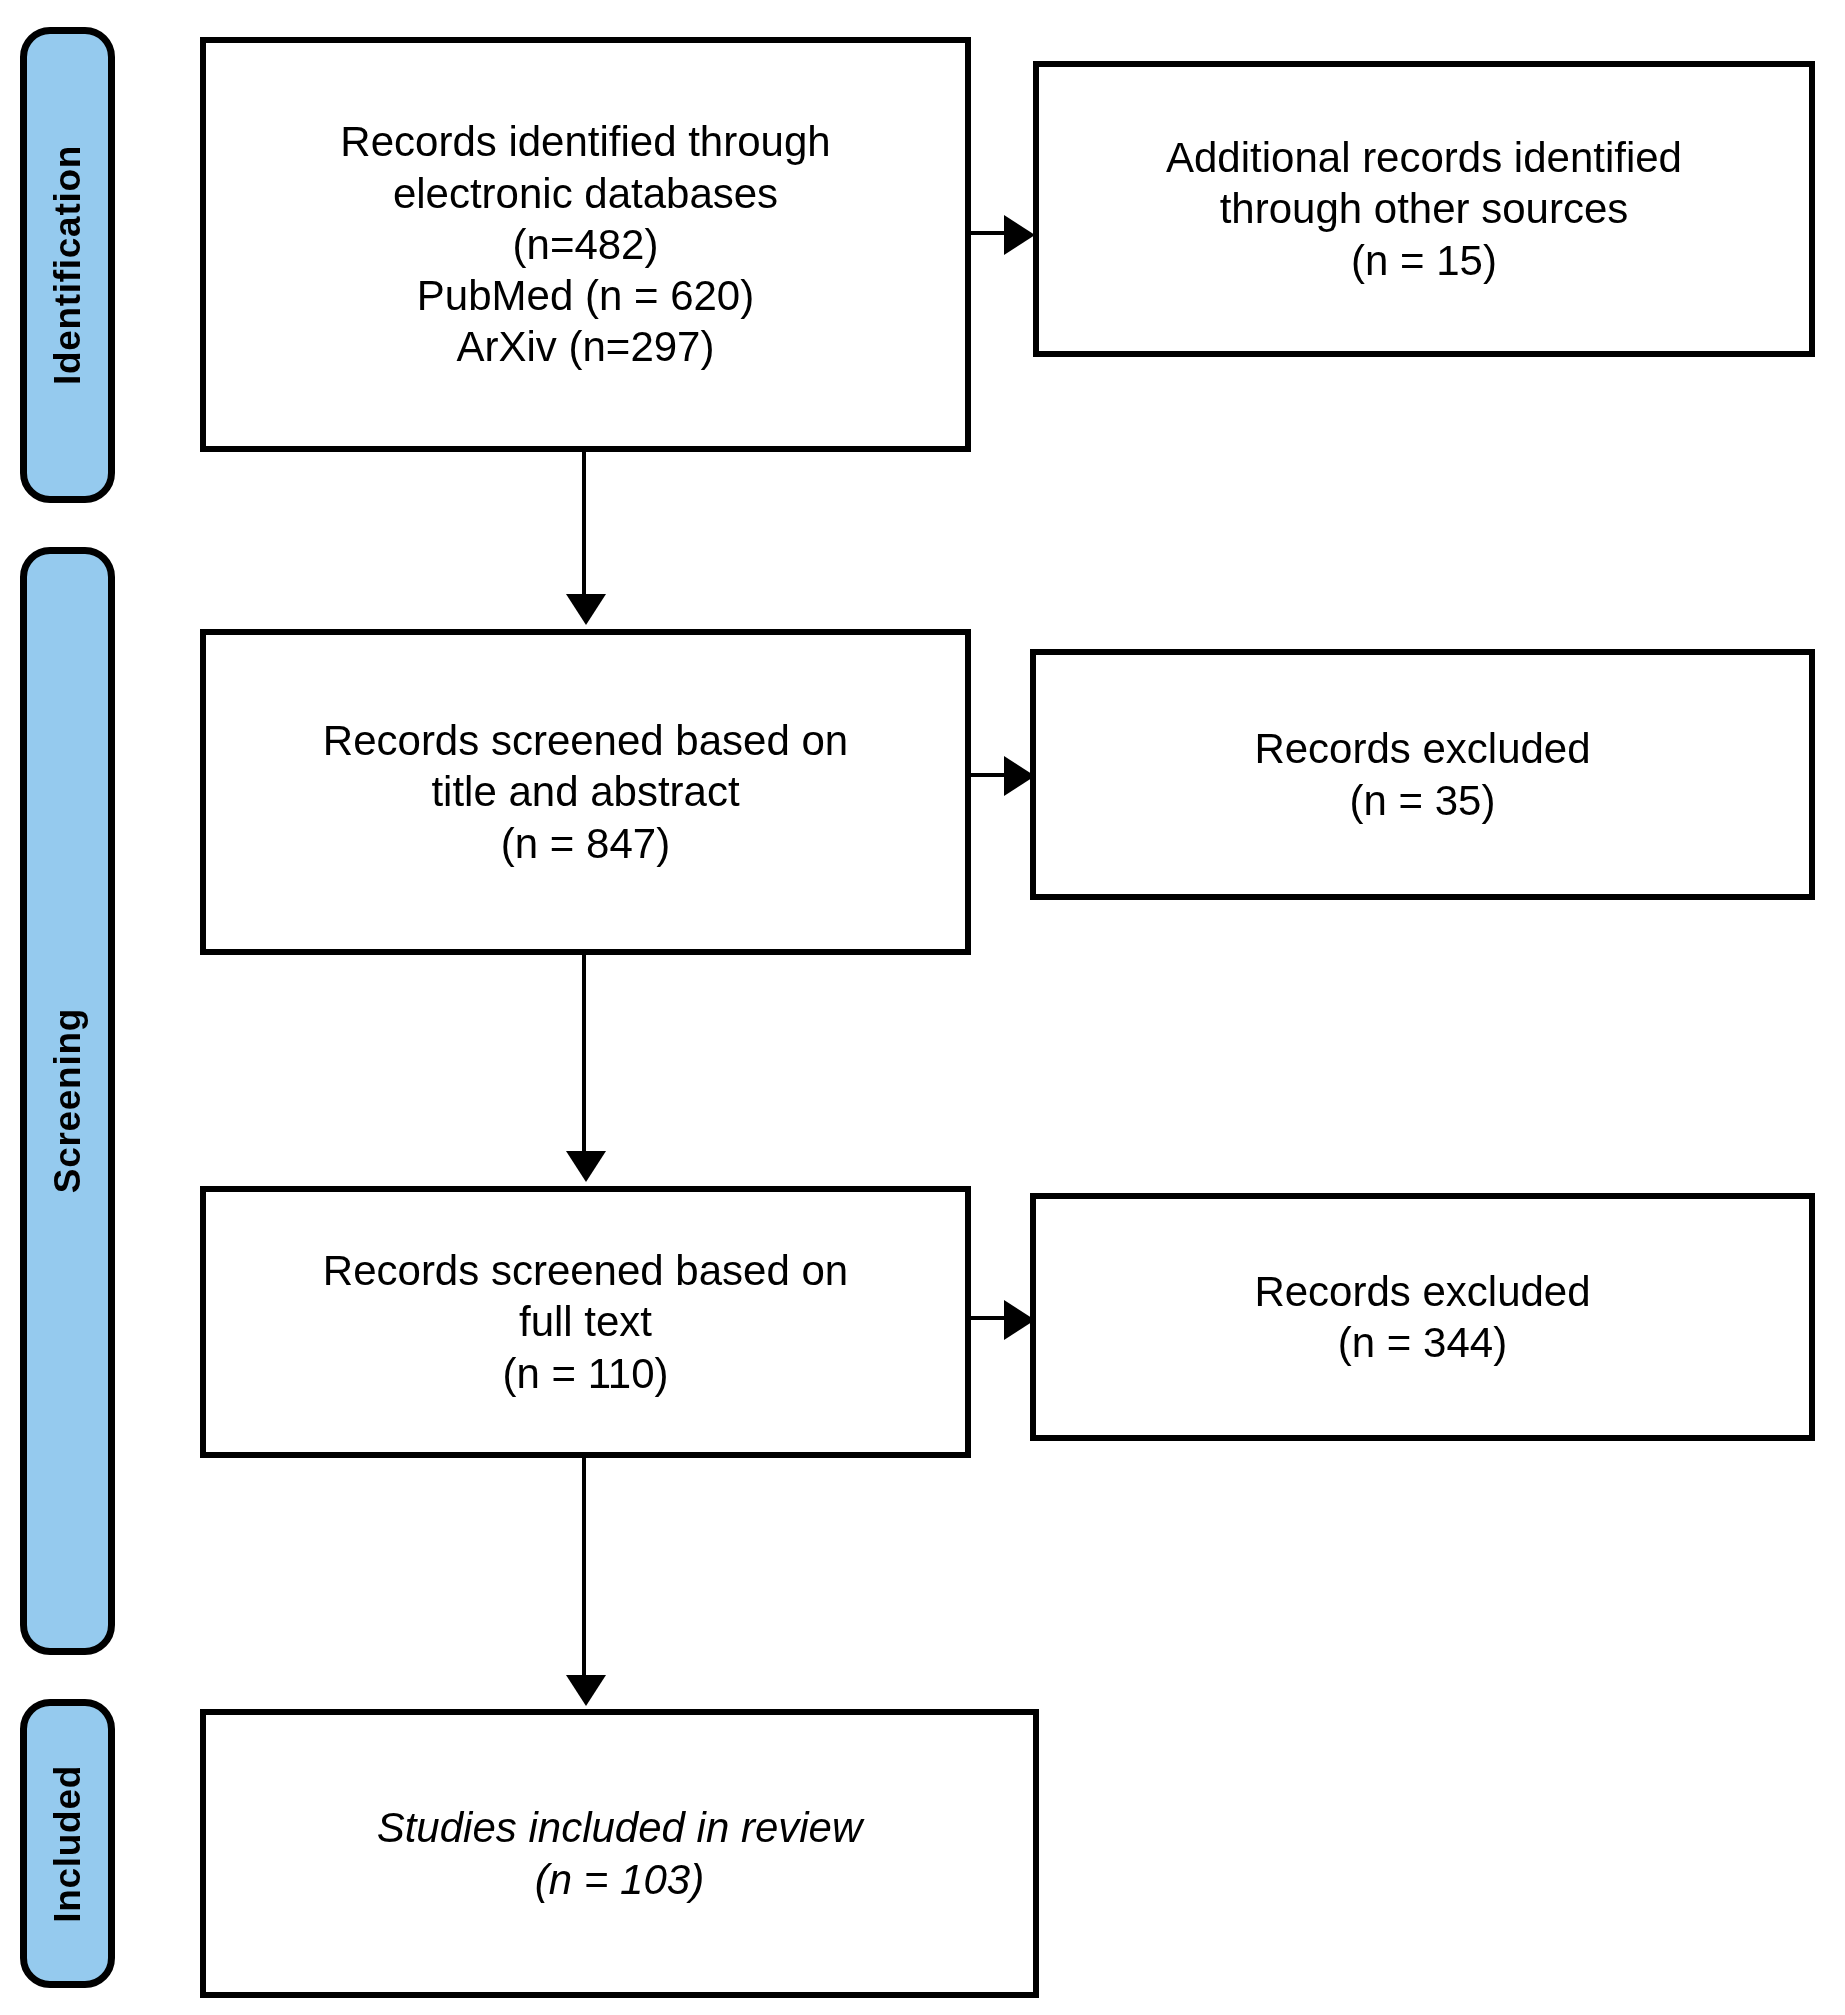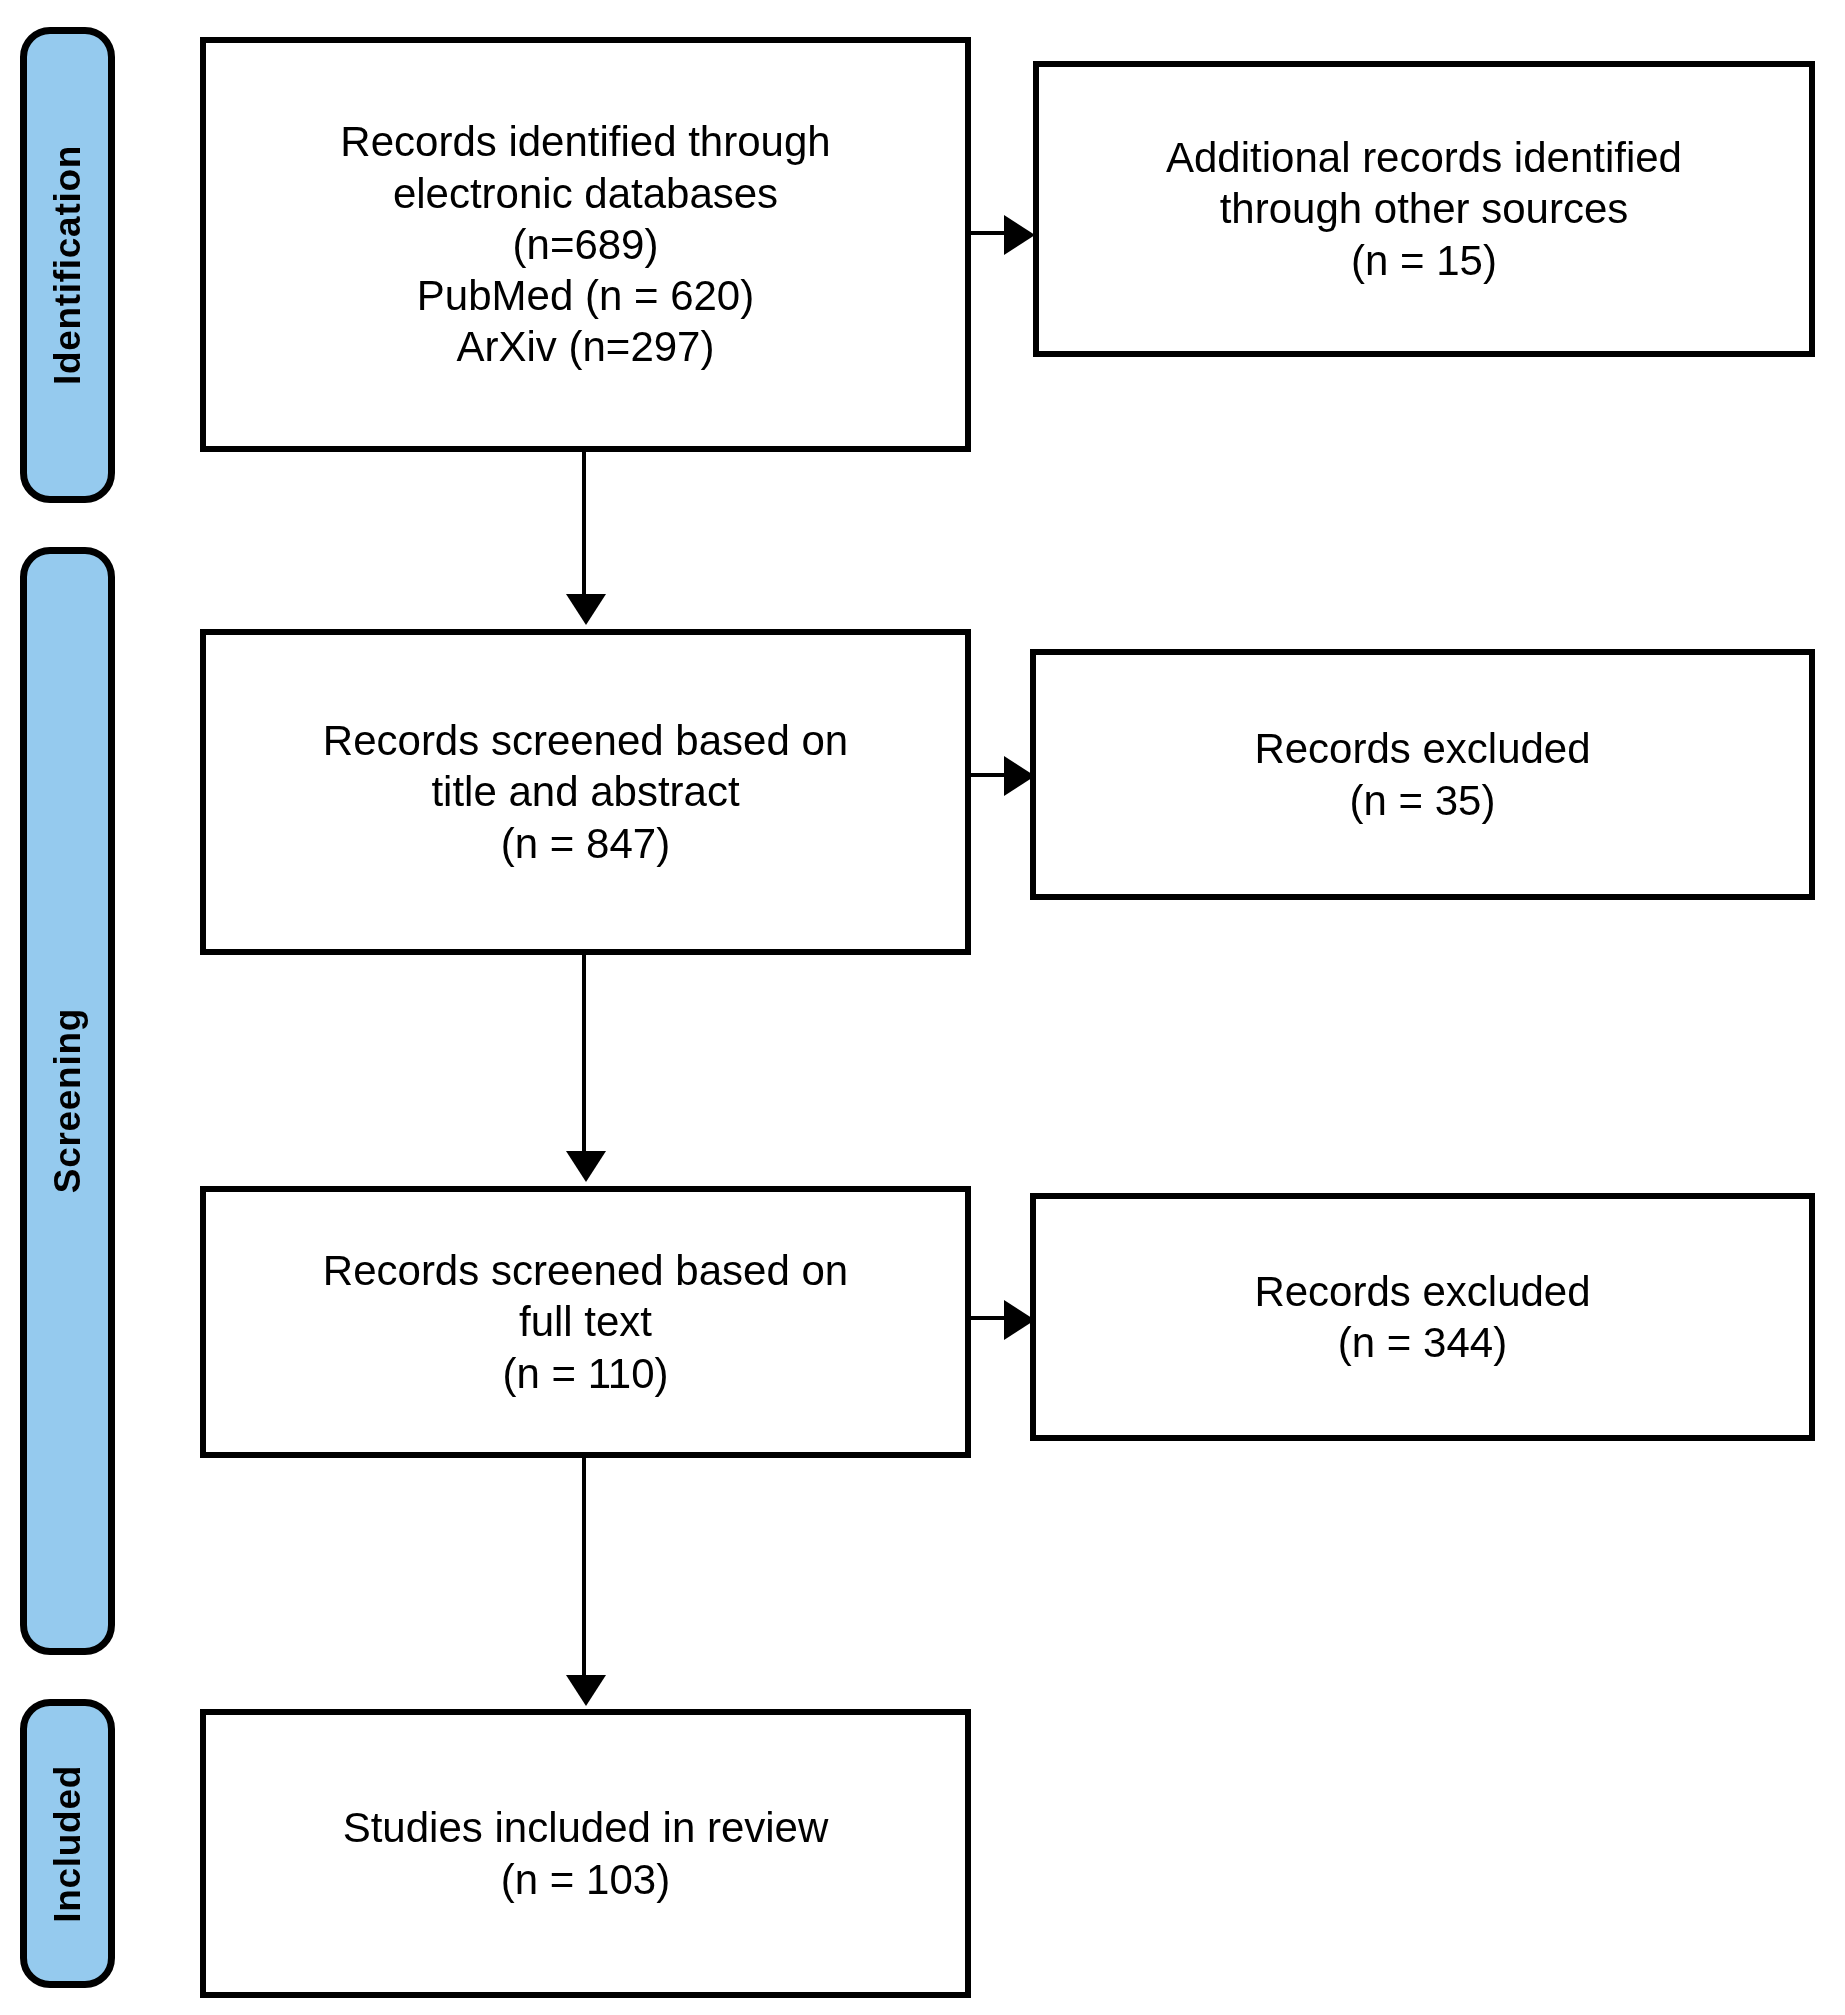--- a/index.html
+++ b/index.html
@@ -64,21 +64,21 @@
     font-size: 42px;
     line-height: 1.22;
     white-space: nowrap;
     color: #000000;
   }
 
   
   #box-identified   { left: 200px; top: 37px;   width: 771px; height: 415px; }
   #box-screen-title { left: 200px; top: 629px;  width: 771px; height: 326px; }
   #box-screen-full  { left: 200px; top: 1186px; width: 771px; height: 272px; }
-  #box-included     { left: 200px; top: 1709px; width: 771px; height: 289px; }
+  #box-included     { left: 200px; top: 1709px; width: 839px; height: 289px; font-style: italic; }
 
   
   #box-additional   { left: 1033px; top: 61px;  width: 782px; height: 296px; }
   #box-excluded-1   { left: 1030px; top: 649px;  width: 785px; height: 251px; }
   #box-excluded-2   { left: 1030px; top: 1193px; width: 785px; height: 248px; }
 
   
   .v-line {
     position: absolute;
     width: 4.1px;
@@ -135,21 +135,21 @@
     <span class="stage-label">Screening</span>
   </div>
 
   <div class="stage-pill" id="stage-included">
     <span class="stage-label">Included</span>
   </div>
 
   <div class="flow-box" id="box-identified">
     <div class="line">Records identified through</div>
     <div class="line">electronic databases</div>
-    <div class="line">(n=689)</div>
+    <div class="line">(n=482)</div>
     <div class="line">PubMed (n = 620)</div>
     <div class="line">ArXiv (n=297)</div>
   </div>
 
   <div class="flow-box" id="box-additional">
     <div class="line">Additional records identified</div>
     <div class="line">through other sources</div>
     <div class="line">(n = 15)</div>
   </div>
 

